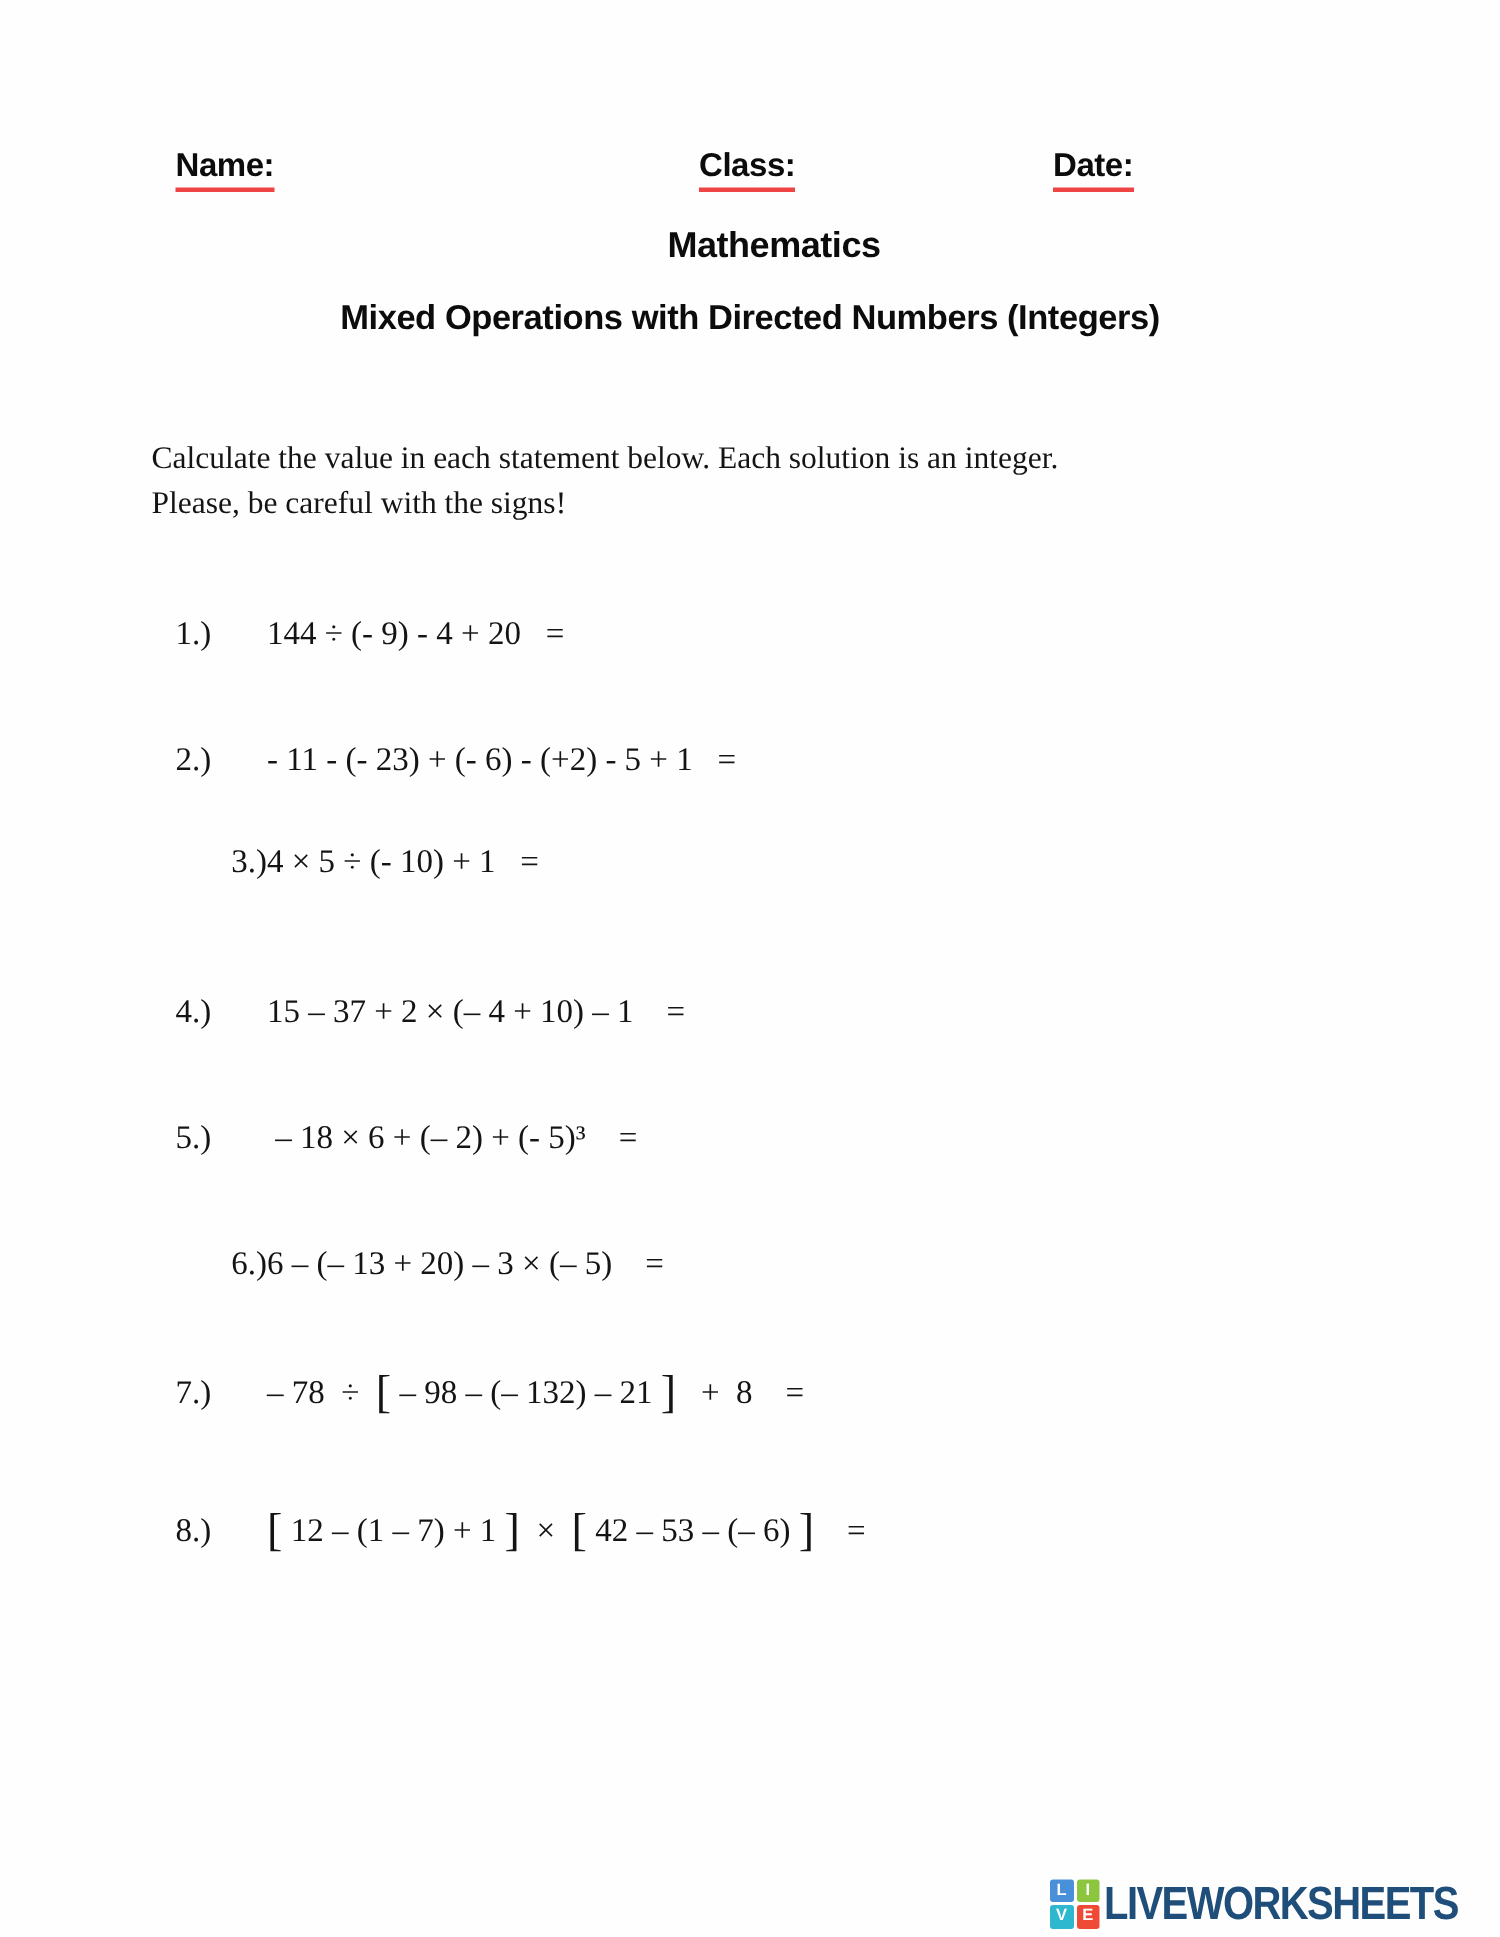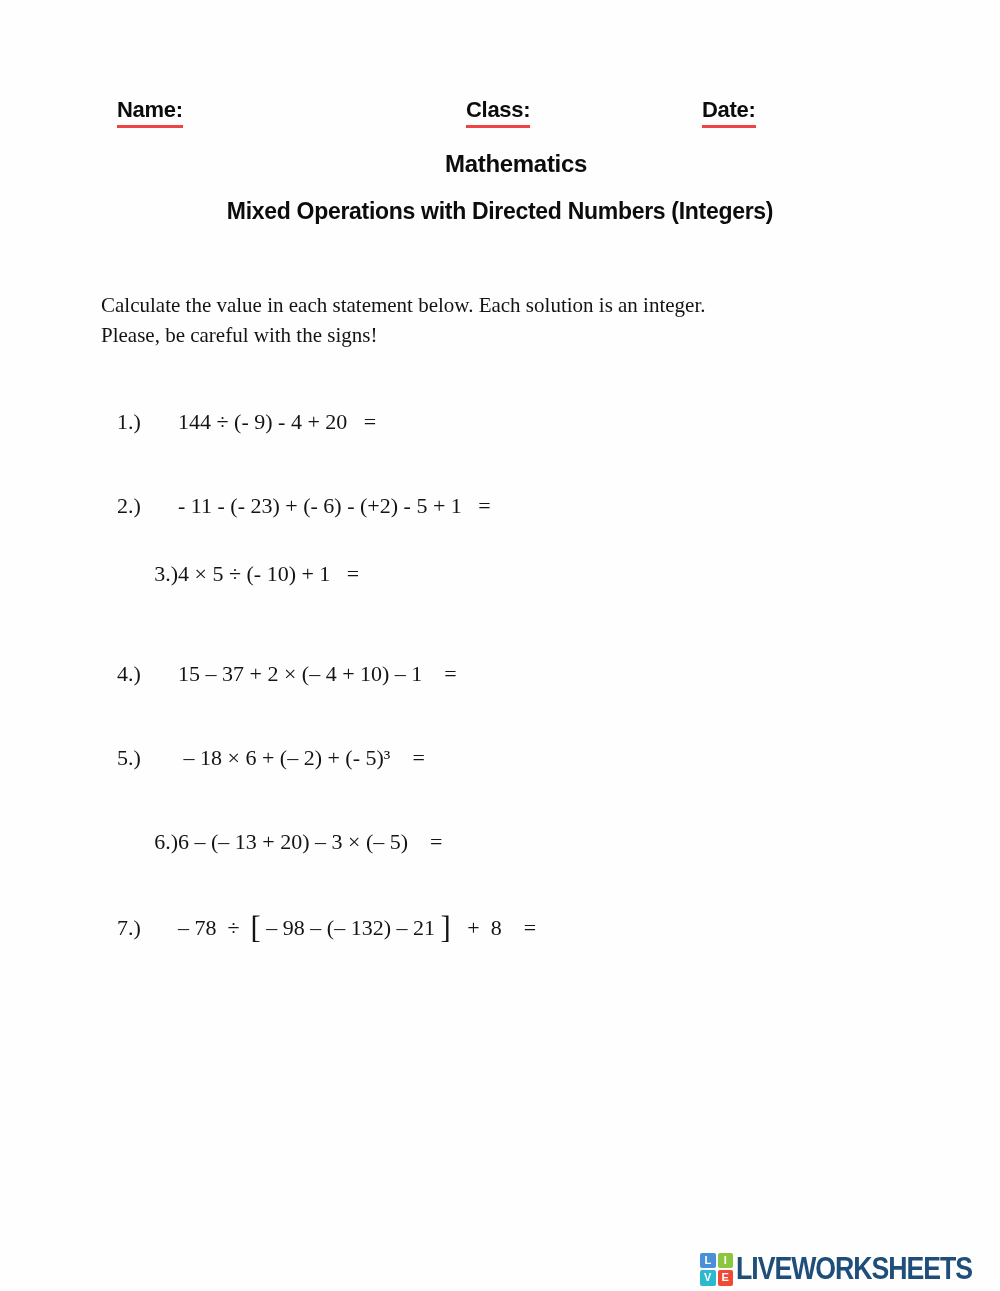--- a/index.html
+++ b/index.html
@@ -145,20 +145,21 @@
   </div>
 
   <div class="problems">
       <div class="problem-row"><span class="problem-label">1.)</span><span class="expr"><span class="seg">144 ÷ (- 9) - 4 + 20   =</span></span></div>
       <div class="problem-row"><span class="problem-label">2.)</span><span class="expr"><span class="seg">- 11 - (- 23) + (- 6) - (+2) - 5 + 1   =</span></span></div>
       <div class="problem-row"><span class="problem-label">3.)</span><span class="expr"><span class="seg">4 × 5 ÷ (- 10) + 1   =</span></span></div>
       <div class="problem-row"><span class="problem-label">4.)</span><span class="expr"><span class="seg">15 – 37 + 2 × (– 4 + 10) – 1    =</span></span></div>
       <div class="problem-row"><span class="problem-label">5.)</span><span class="expr"><span class="seg"> – 18 × 6 + (– 2) + (- 5)³    =</span></span></div>
       <div class="problem-row"><span class="problem-label">6.)</span><span class="expr"><span class="seg">6 – (– 13 + 20) – 3 × (– 5)    =</span></span></div>
       <div class="problem-row"><span class="problem-label">7.)</span><span class="expr"><span class="seg">– 78  ÷  </span><span class="bracket">[</span><span class="seg"> – 98 – (– 132) – 21 </span><span class="bracket">]</span><span class="seg">   +  8    =</span></span></div>
+      <div class="problem-row"><span class="problem-label">8.)</span><span class="expr"><span class="bracket">[</span><span class="seg"> 12 – (1 – 7) + 1 </span><span class="bracket">]</span><span class="seg">  ×  </span><span class="bracket">[</span><span class="seg"> 42 – 53 – (– 6) </span><span class="bracket">]</span><span class="seg">    =</span></span></div>
     </div>
 
   <div class="logo">
     <div class="logo-grid">
         <div class="logo-sq" style="background: rgb(74, 144, 217);">L</div>
         <div class="logo-sq" style="background: rgb(140, 198, 62);">I</div>
         <div class="logo-sq" style="background: rgb(46, 184, 207);">V</div>
         <div class="logo-sq" style="background: rgb(239, 74, 54);">E</div>
       </div>
     <span class="logo-text" style="color: rgb(30, 78, 121);">LIVEWORKSHEETS</span>

